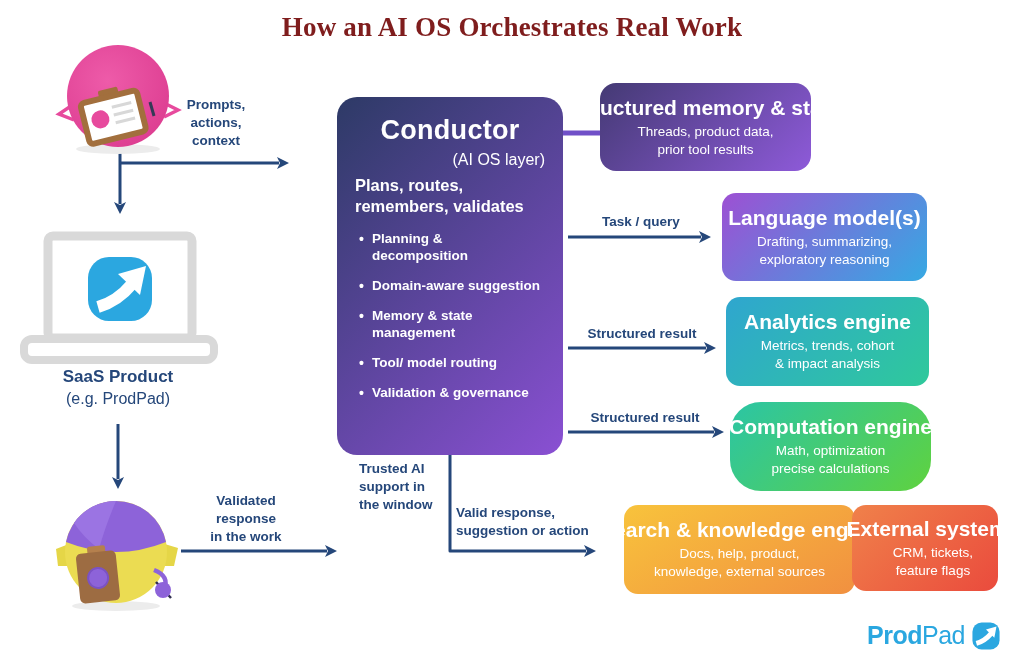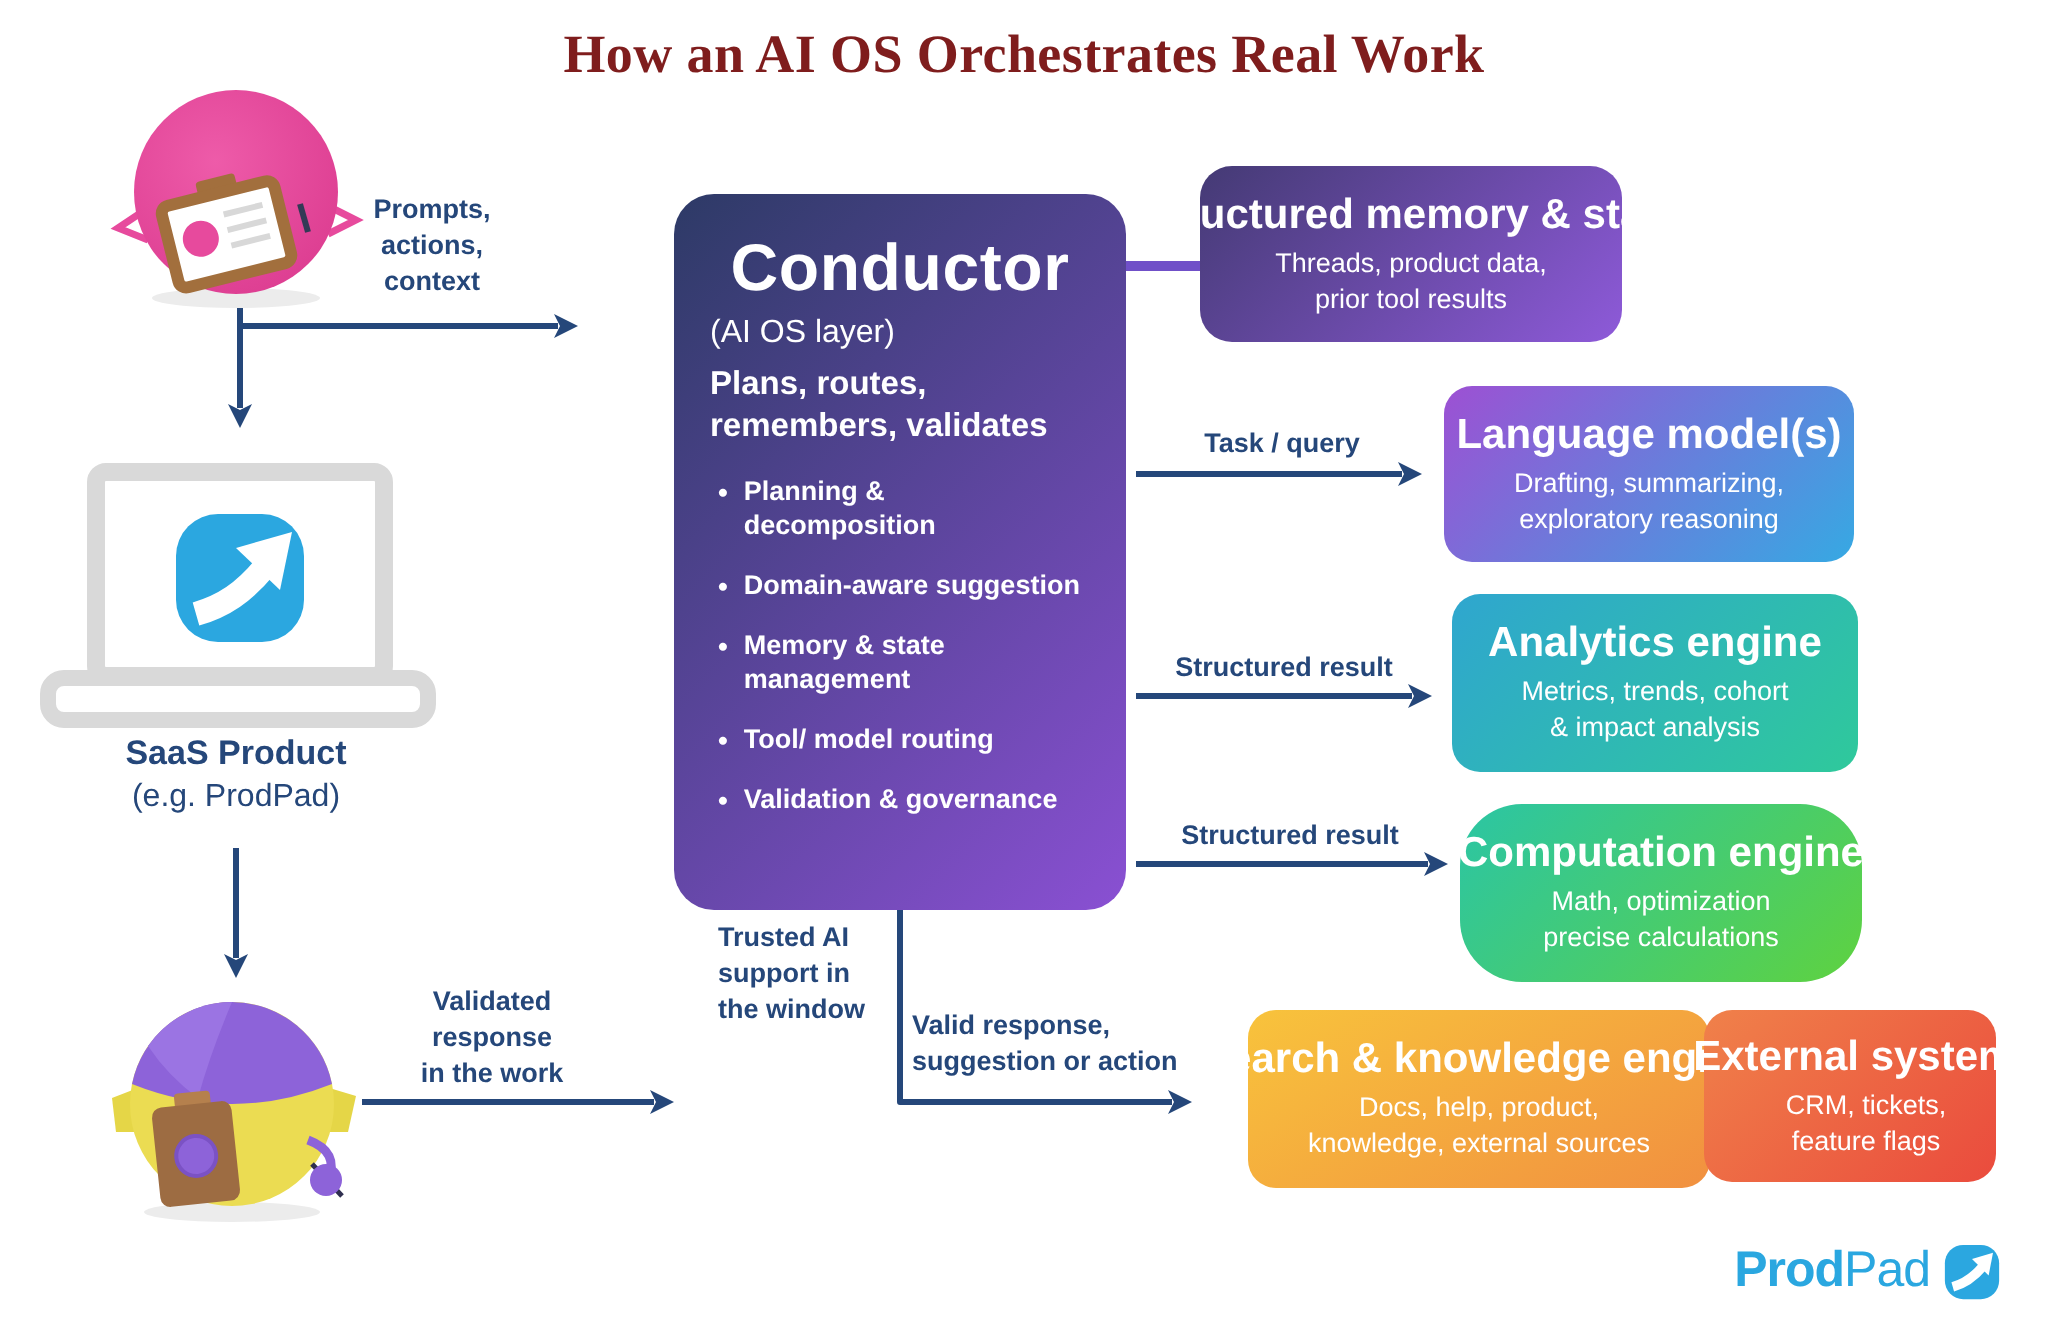--- a/index.html
+++ b/index.html
@@ -17,22 +17,22 @@
   .navy{stroke:#25477a;stroke-width:3;fill:none;stroke-linejoin:round;}
   .lbl{
     position:absolute;color:#25477a;font-weight:700;font-size:13.5px;line-height:1.35;
   }
   .lbl.center{text-align:center;}
   
   .conductor{
     position:absolute;left:337px;top:97px;width:226px;height:358px;border-radius:20px;
     color:#fff;box-sizing:border-box;padding:18px 18px 12px 18px;
   }
-  .conductor-title{font-size:33px;font-weight:700;text-align:center;letter-spacing:.3px;}
-  .conductor-sub{font-size:16px;text-align:left;margin-top:5px;}
+  .conductor-title{font-size:27px;font-weight:700;text-align:center;letter-spacing:.3px;}
+  .conductor-sub{font-size:16px;text-align:right;margin-top:5px;}
   .conductor-tagline{font-size:16.5px;font-weight:700;margin-top:6px;line-height:1.25;}
   .conductor ul{list-style:none;margin:15px 0 0 0;padding:0 0 0 4px;}
   .conductor li{
     font-size:13.5px;font-weight:700;line-height:1.25;margin-bottom:13px;
     display:flex;gap:8px;
   }
   .conductor li::before{content:"\2022";font-size:14px;line-height:1.2;}
   
   .engine{
     position:absolute;border-radius:14px;color:#fff;box-sizing:border-box;

